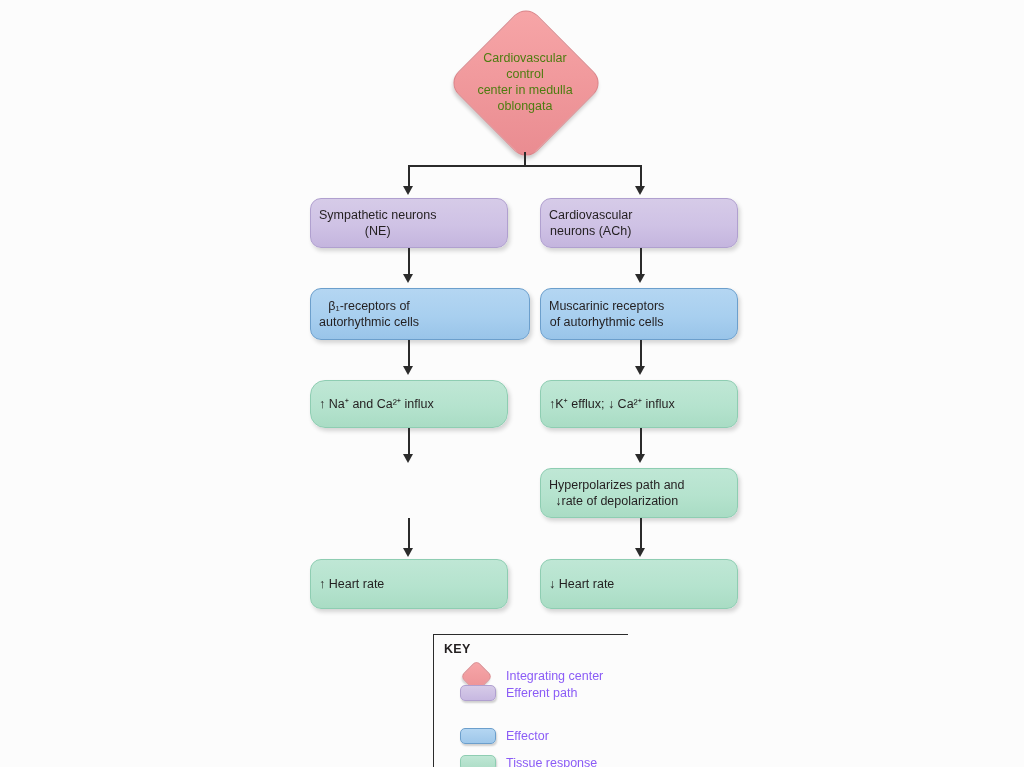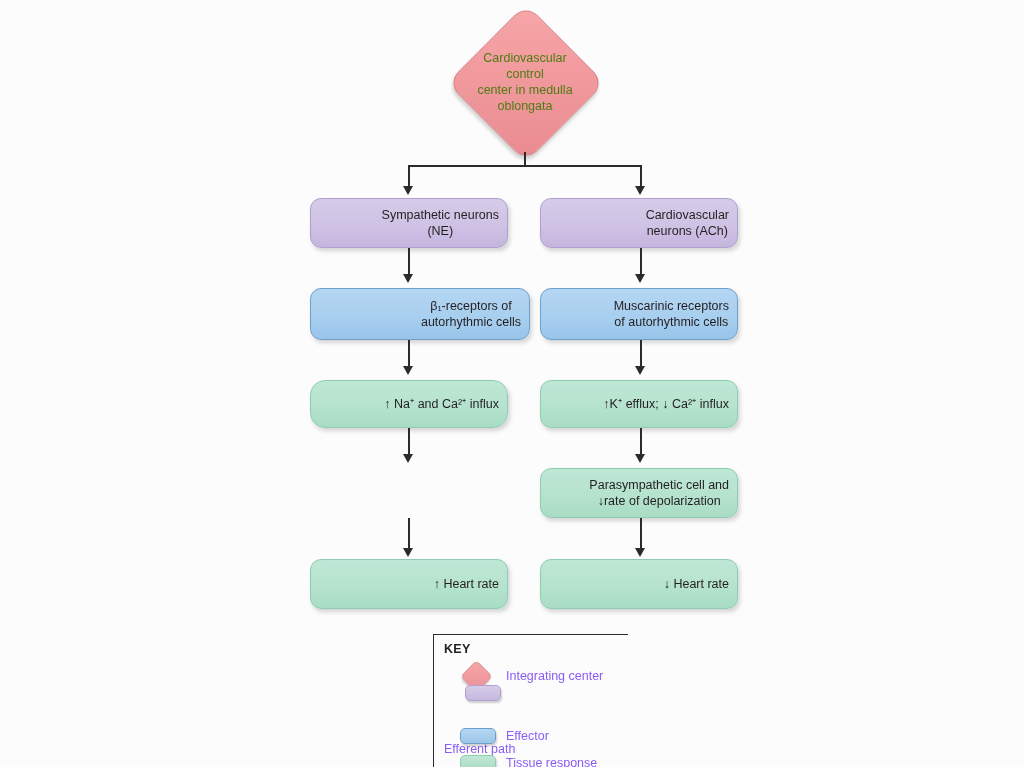--- a/index.html
+++ b/index.html
@@ -60,21 +60,21 @@
     z-index: 3;
   }
 
   
   .node {
     position: absolute;
     box-sizing: border-box;
     border-radius: 11px;
     display: flex;
     align-items: center;
-    justify-content: flex-end;
+    justify-content: flex-start;
     text-align: center;
     font-size: 12.5px;
     line-height: 16px;
     color: #231f20;
     white-space: pre-line;
     padding: 2px 8px;
     box-shadow: 2px 3px 4px rgba(0,0,0,0.16);
   }
   .node.efferent {
     background: linear-gradient(180deg, #d6cbe8 0%, #cfc2e5 55%, #c4b5de 100%);
@@ -250,42 +250,42 @@
   <div class="arrowhead" style="left:635px; top:366px;"></div>
 
   <div class="node tissue" style="left:540px; top:380px; width:198px; height:48px;">
     <span>↑K⁺ efflux; ↓ Ca²⁺ influx</span>
   </div>
 
   <div class="vline" style="left:640px; top:428px; height:28px;"></div>
   <div class="arrowhead" style="left:635px; top:454px;"></div>
 
   <div class="node tissue" style="left:540px; top:468px; width:198px; height:50px;">
-    <span>Parasympathetic cell and
+    <span>Hyperpolarizes path and
 ↓rate of depolarization</span>
   </div>
 
   <div class="vline" style="left:640px; top:518px; height:32px;"></div>
   <div class="arrowhead" style="left:635px; top:548px;"></div>
 
   <div class="node tissue" style="left:540px; top:559px; width:198px; height:50px;">
     <span>↓ Heart rate</span>
   </div>
 
   <div id="key-panel">
     <div id="key-title">KEY</div>
 
     <div class="key-row" style="top:28px;">
       <div class="key-swatch-cell">
         <div class="sw-diamond"></div>
       </div>
       <div class="key-label">Integrating center</div>
     </div>
 
-    <div class="key-row" style="top:45px;flex-direction:column;">
+    <div class="key-row" style="top:45px;">
       <div class="key-swatch-cell">
         <div class="sw-box efferent"></div>
       </div>
       <div class="key-label">Efferent path</div>
     </div>
 
     <div class="key-row" style="top:88px;">
       <div class="key-swatch-cell">
         <div class="sw-box effector"></div>
       </div>

